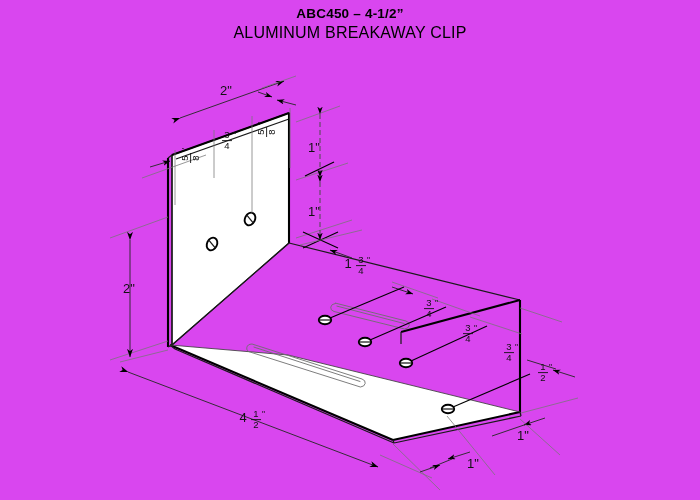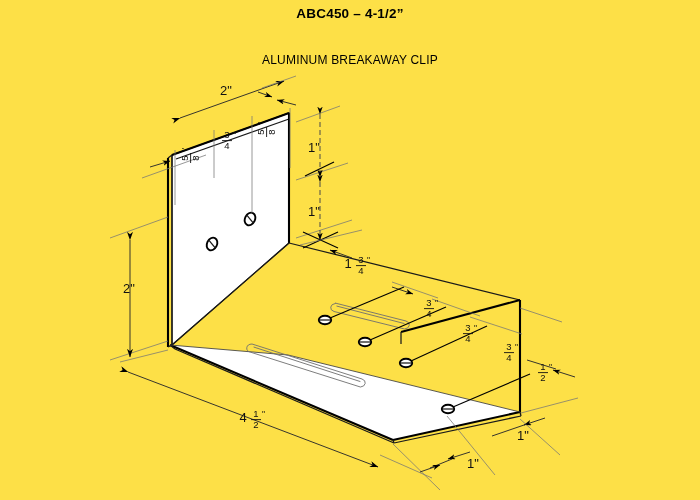--- a/index.html
+++ b/index.html
@@ -12,42 +12,41 @@
     height: 500px;
     overflow: hidden;
     font-family: "Liberation Sans", sans-serif;
     color: #000000;
     position: relative;
   }
   #drawing-root {
     position: relative;
     width: 700px;
     height: 500px;
-    background: #fde047;
+    background: #d946ef;
   }
   .title-block {
     position: absolute;
     top: 0;
     left: 0;
     width: 700px;
     text-align: center;
     padding-top: 5px;
   }
   .title-line1 {
     font-size: 13.5px;
     font-weight: bold;
     letter-spacing: 0.2px;
     line-height: 18px;
   }
   .title-line2 {
-    font-size: 12px;
+    font-size: 16px;
     font-weight: normal;
     letter-spacing: 0.2px;
     line-height: 19px;
-    margin-top: 28px;
   }
   svg#cad {
     position: absolute;
     top: 0;
     left: 0;
   }
   
   .obj-heavy  { stroke: #000000; stroke-width: 2.1; fill: none; stroke-linejoin: miter; stroke-linecap: butt; }
   .obj-med    { stroke: #1a1a1a; stroke-width: 1.25; fill: none; stroke-linejoin: miter; }
   .obj-thin   { stroke: #3d3d3d; stroke-width: 0.85; fill: none; }

